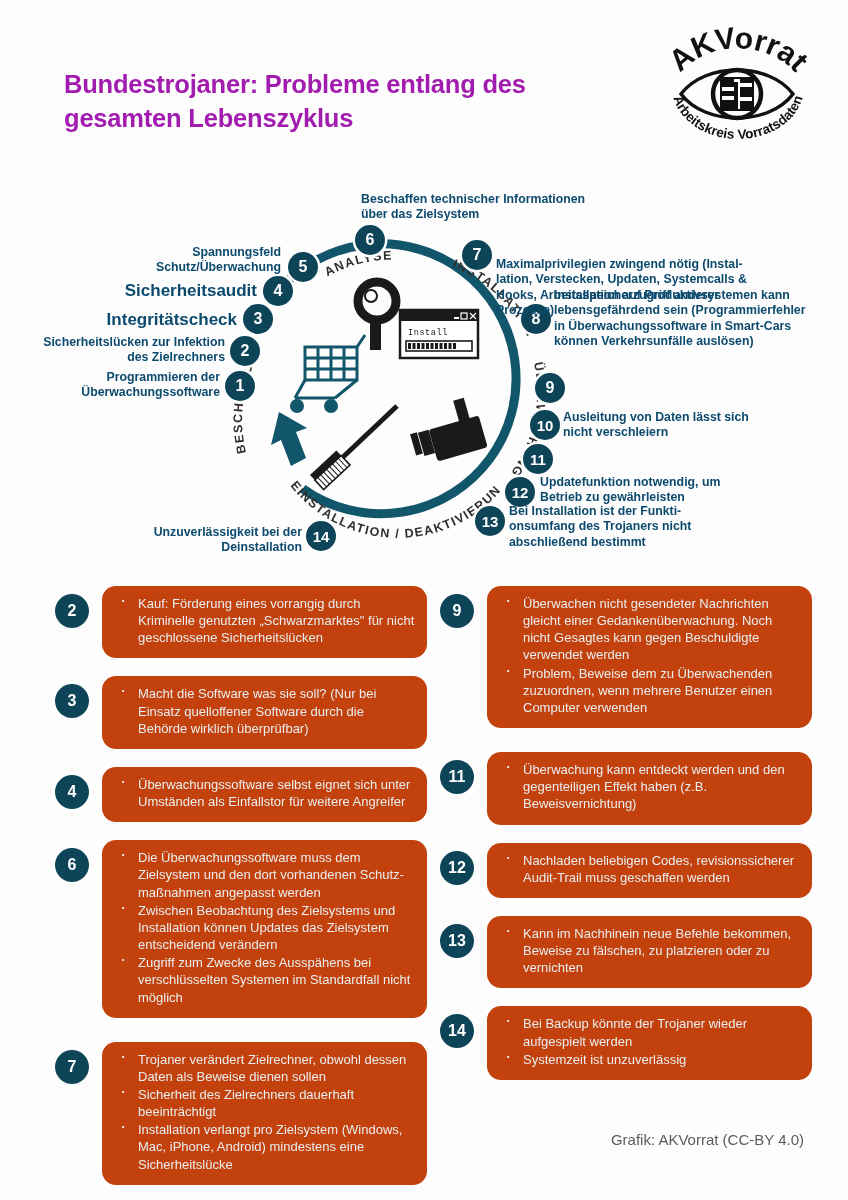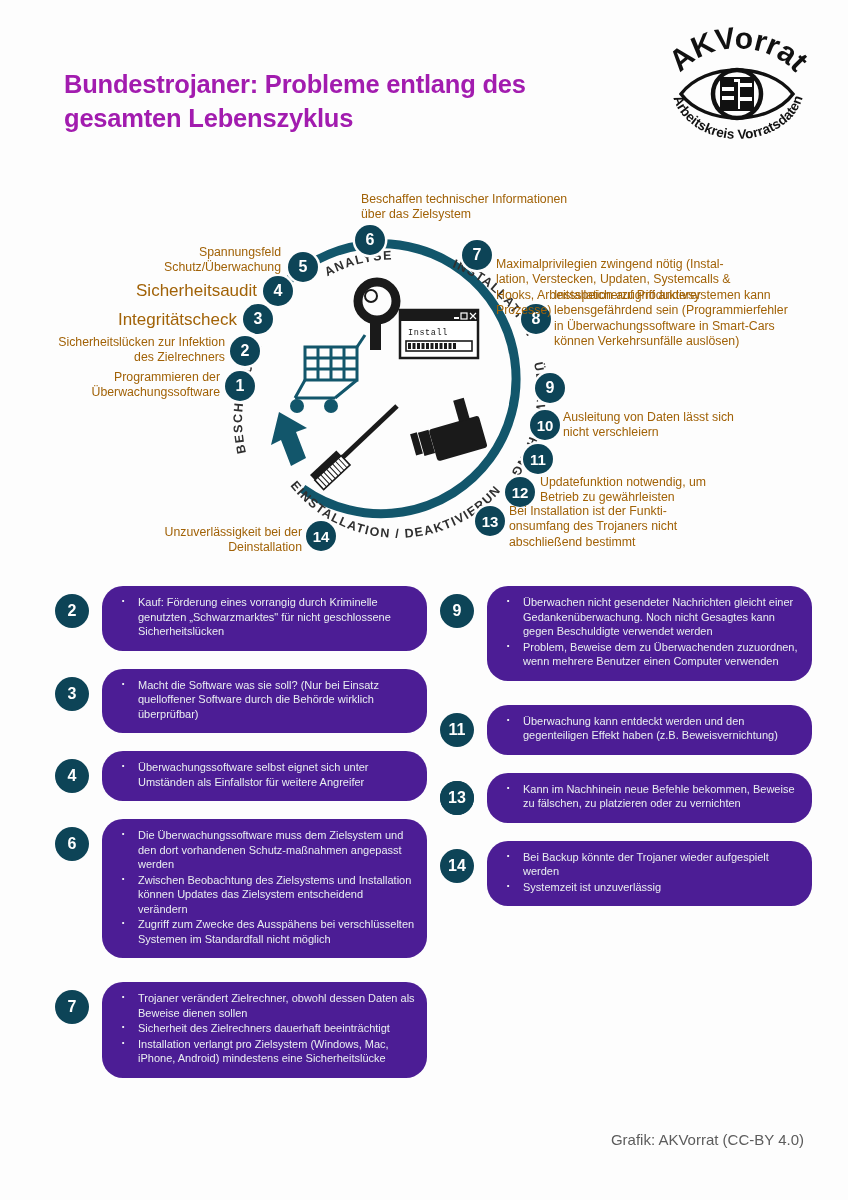--- a/index.html
+++ b/index.html
@@ -32,45 +32,45 @@
     position:absolute;border-radius:50%;
     background:#0d4457;color:#ffffff;
     display:flex;align-items:center;justify-content:center;
     font-weight:bold;line-height:1;
     box-shadow:0 0 0 2.5px #fdfdfd;
   }
   .badge.b1{width:30px;height:30px;font-size:16px;}
   .badge.b2{width:30px;height:30px;font-size:15px;}
 
   
-  .lbl{position:absolute;font-size:12.3px;line-height:1.26;color:#a16207;font-weight:400;}
+  .lbl{position:absolute;font-size:12.3px;line-height:1.26;color:#0c4a6e;font-weight:700;}
   .lbl.r{text-align:right;}
   .lbl.l{text-align:left;}
   .lbl.big{font-size:17px;}
 
   
   .cards{position:absolute;left:0;top:586px;width:848px;height:540px;}
   .col{position:absolute;width:372px;}
   .col.left{left:55px;}
   .col.right{left:440px;}
   .cardrow{position:relative;margin-bottom:12px;}
   .cardrow .num{
     position:absolute;left:0;top:8px;
     width:34px;height:34px;border-radius:50%;
     background:#0d4457;color:#fff;font-weight:bold;font-size:16px;
     display:flex;align-items:center;justify-content:center;
     z-index:3;
   }
   .card{
     margin-left:47px;
-    background:#4c1d95;
-    border-radius:21px;
+    background:#c2410c;
+    border-radius:14px;
     padding:9px 12px 11px 10px;
     color:#e9eef0;
-    font-size:11px;line-height:1.32;
+    font-size:13px;line-height:1.32;
   }
   .card ul{margin:0;padding:0;list-style:none;}
   .card li{position:relative;padding-left:26px;margin:0 0 1px 0;}
   .card li:before{
     content:"\00B7";position:absolute;left:8px;top:-5px;
     font-size:19px;line-height:1;color:#e9eef0;
   }
   .card li.gap{margin-top:13px;}
 
   
@@ -329,20 +329,25 @@
         <div class="card">
           <ul>
             <li>Überwachung kann entdeckt werden und den gegenteiligen Effekt haben
 (z.B. Beweisvernichtung)</li>
           </ul>
         </div>
       </div>
 
       <div class="cardrow" style="margin-top:18px;">
         <div class="num">12</div>
+        <div class="card">
+          <ul>
+            <li>Nachladen beliebigen Codes, revisionssicherer Audit-Trail muss geschaffen werden</li>
+          </ul>
+        </div>
       </div>
 
       <div class="cardrow" style="margin-top:18px;">
         <div class="num">13</div>
         <div class="card">
           <ul>
             <li>Kann im Nachhinein neue Befehle bekommen, Beweise zu fälschen, zu platzieren oder zu vernichten</li>
           </ul>
         </div>
       </div>

